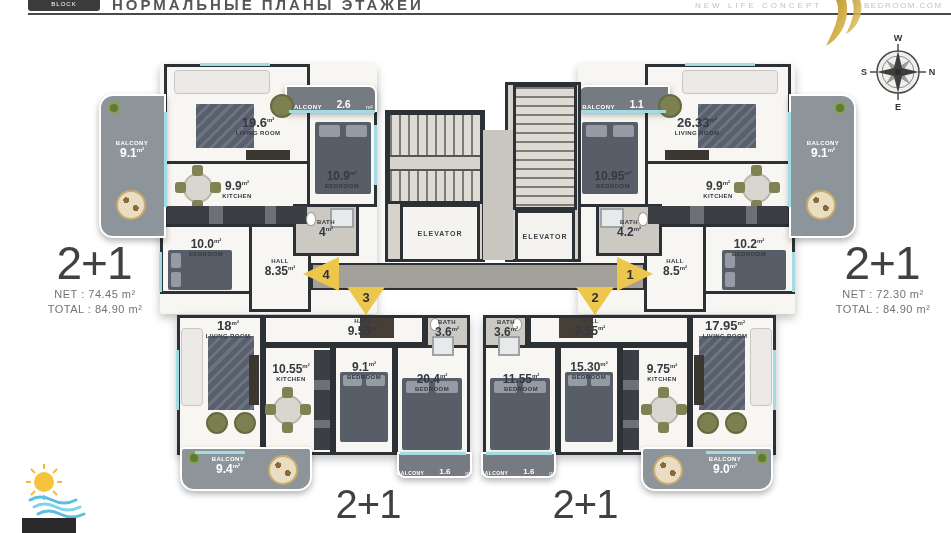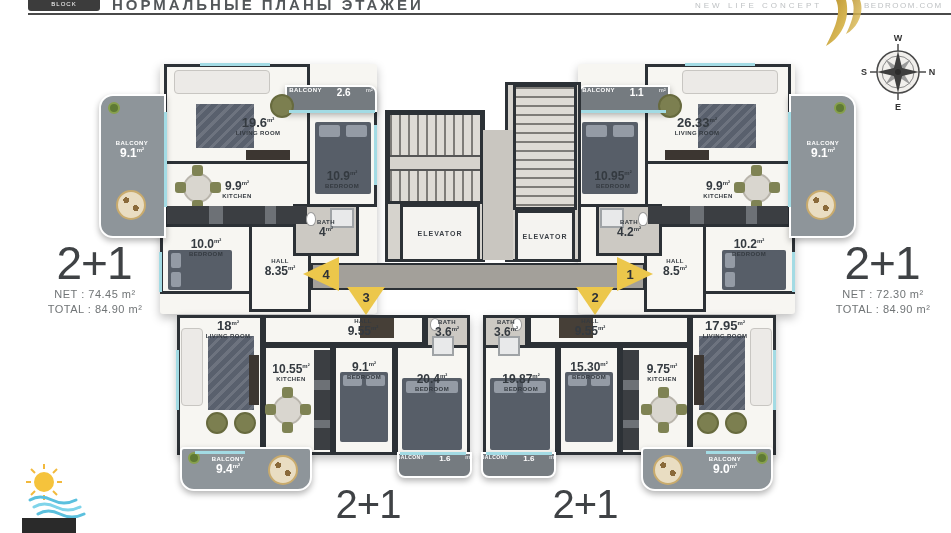--- a/index.html
+++ b/index.html
@@ -29,21 +29,21 @@
   .elev{background:#f4f3f0;border:3px solid #2c3136;display:flex;align-items:center;justify-content:center;
         font-size:7px;font-weight:bold;letter-spacing:1px;color:#3a3f45}
   .win{background:#a3dbe4}
 
   
   .rlabel{text-align:center;line-height:1.1;color:#343a40}
   .num{font-weight:bold;font-size:12px;white-space:nowrap}
   .num.big{font-size:13px}
   .m2{font-size:6px;vertical-align:super}
   .rname{font-size:6px;font-weight:bold;letter-spacing:.4px;white-space:nowrap}
-  .bstrip{display:flex;align-items:flex-start;justify-content:center;gap:15px;white-space:nowrap}
+  .bstrip{display:flex;align-items:flex-end;justify-content:center;gap:15px;white-space:nowrap}
   .bsname{font-size:6px;font-weight:bold;letter-spacing:.4px}
   .bsnum{font-size:10px;font-weight:bold}
   .bsname.sm{font-size:5px}.bsnum.sm{font-size:8px}
 
   .marker{display:flex;align-items:center;justify-content:center;background:#ecc74b;
           color:#2e3237;font-weight:bold;font-size:13px;filter:drop-shadow(0 2px 2px rgba(0,0,0,.35))}
   .marker.left{clip-path:polygon(0 50%,100% 0,100% 100%);padding-left:10px}
   .marker.right{clip-path:polygon(100% 50%,0 0,0 100%);padding-right:10px}
   .marker.down{clip-path:polygon(50% 100%,0 0,100% 0);padding-bottom:8px}
 
@@ -417,21 +417,21 @@
 </div>
 <div class="abs rlabel" style="left:634px;top:363px;width:56px">
   <div class="num"><span>9.75</span><span class="m2">m²</span></div>
   <div class="rname">KITCHEN</div>
 </div>
 <div class="abs rlabel" style="left:560px;top:361px;width:58px">
   <div class="num"><span>15.30</span><span class="m2">m²</span></div>
   <div class="rname">BEDROOM</div>
 </div>
 <div class="abs rlabel" style="left:487px;top:373px;width:68px">
-  <div class="num"><span>19.87</span><span class="m2">m²</span></div>
+  <div class="num"><span>11.55</span><span class="m2">m²</span></div>
   <div class="rname">BEDROOM</div>
 </div>
 <div class="abs rlabel" style="left:695px;top:456px;width:60px;color:#fff">
   <div class="rname">BALCONY</div>
   <div class="num"><span>9.0</span><span class="m2">m²</span></div>
 </div>
 <div class="abs sumtype sm" style="left:547px;top:482px;width:76px">2+1</div>
 
 <svg class="abs" style="left:16px;top:456px;width:76px;height:62px" viewBox="0 0 76 62">
   <g stroke="#f2b93c" stroke-width="2">

